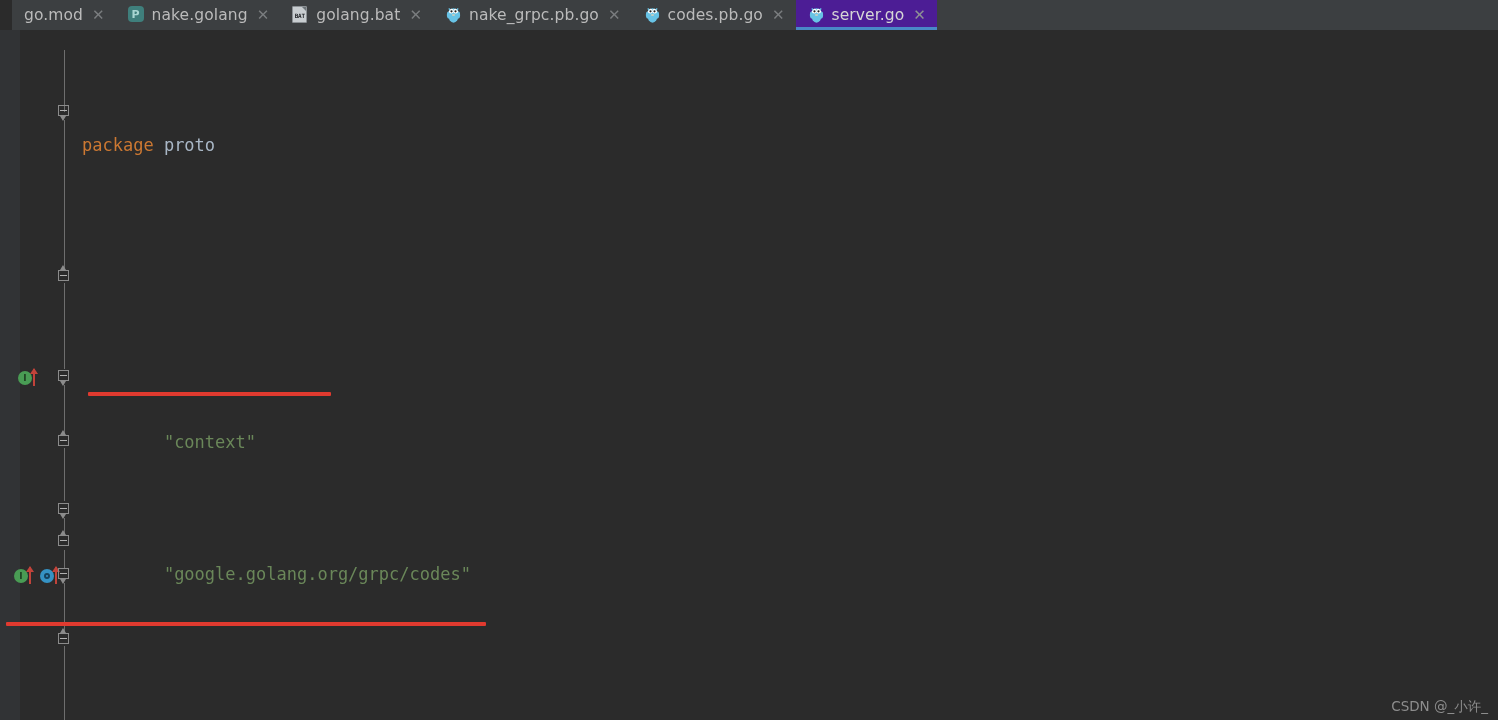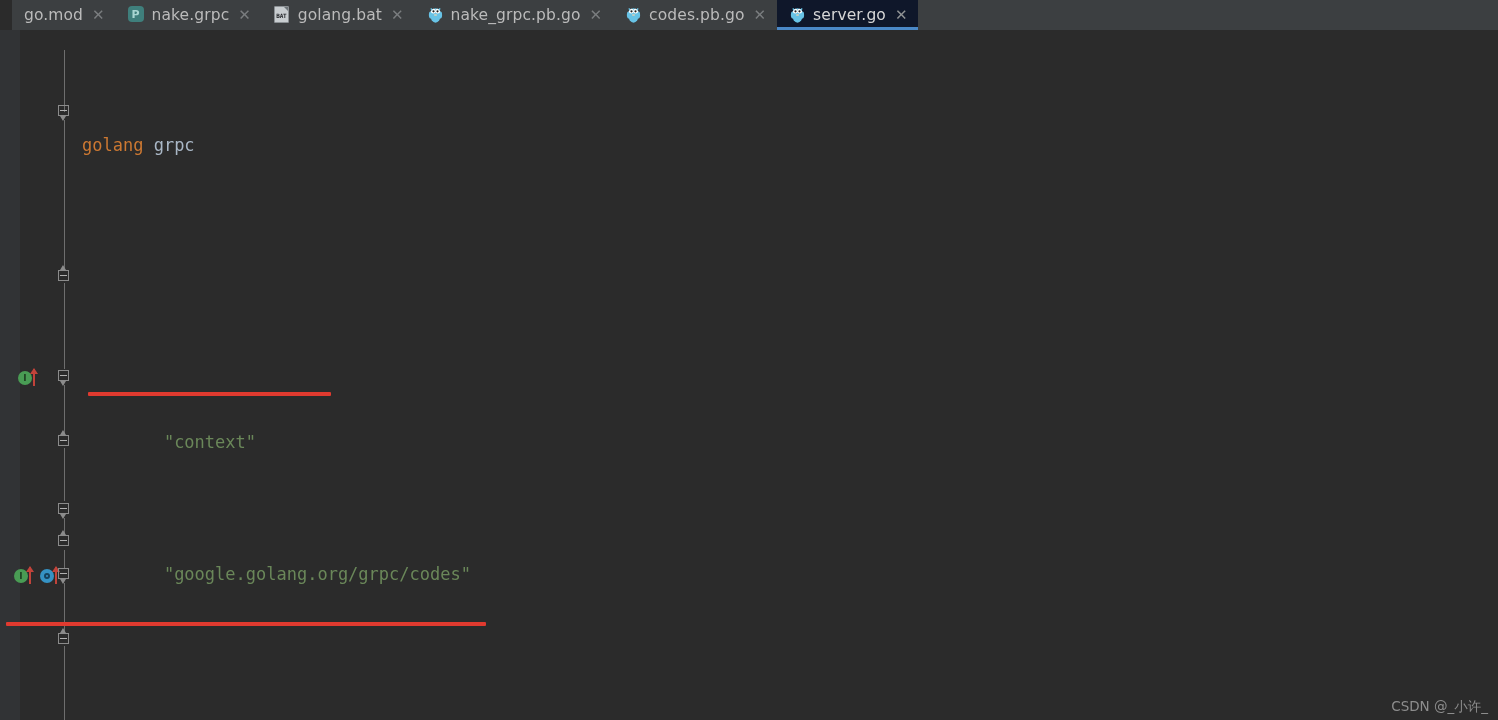--- a/index.html
+++ b/index.html
@@ -29,21 +29,21 @@
     position: relative;
     display: flex;
     align-items: center;
     gap: 7px;
     padding: 0 11px 0 12px;
     height: 30px;
     background: #3c3f41;
     cursor: default;
     white-space: nowrap;
   }
-  .tab.active { background: #0f172a; }
+  .tab.active { background: #4c1d95; }
   .tab.active .tab-underline {
     position: absolute;
     left: 0; right: 0; bottom: 0;
     height: 3px;
     background: #4a88c7;
   }
   .tab-label {
     font-family: "DejaVu Sans", sans-serif;
     font-size: 15.5px;
     color: #bbbbbb;
@@ -223,21 +223,21 @@
 
     <div class="tab">
       <span class="tab-label">go.mod</span>
       <span class="tab-close">✕</span>
     </div>
 
     <div class="tab">
       <span class="ficon">
         <span class="icon-proto">P</span>
       </span>
-      <span class="tab-label">nake.grpc</span>
+      <span class="tab-label">nake.golang</span>
       <span class="tab-close">✕</span>
     </div>
 
     <div class="tab">
       <span class="ficon">
         <span class="icon-bat">
             <span>BAT</span>
           </span>
       </span>
       <span class="tab-label">golang.bat</span>
@@ -375,21 +375,21 @@
         <span class="minus"></span>
         <span class="tip"></span>
     </div>
     <div class="foldline" style="left:64px; top:616px; height:74px;"></div>
 
     <div class="redline" style="left:88px; top:362px; width:243px;"></div>
     <div class="redline" style="left:6px;  top:592px; width:480px;"></div>
 
     <div class="code">
 
-      <div class="line"><span class="kw">golang</span><span class="ident"> grpc</span></div>
+      <div class="line"><span class="kw">package</span><span class="ident"> proto</span></div>
 
       <div class="line"></div>
 
 
       <div class="line">	<span class="str">"context"</span></div>
 
       <div class="line">	<span class="str">"google.golang.org/grpc/codes"</span></div>
 
       
 

